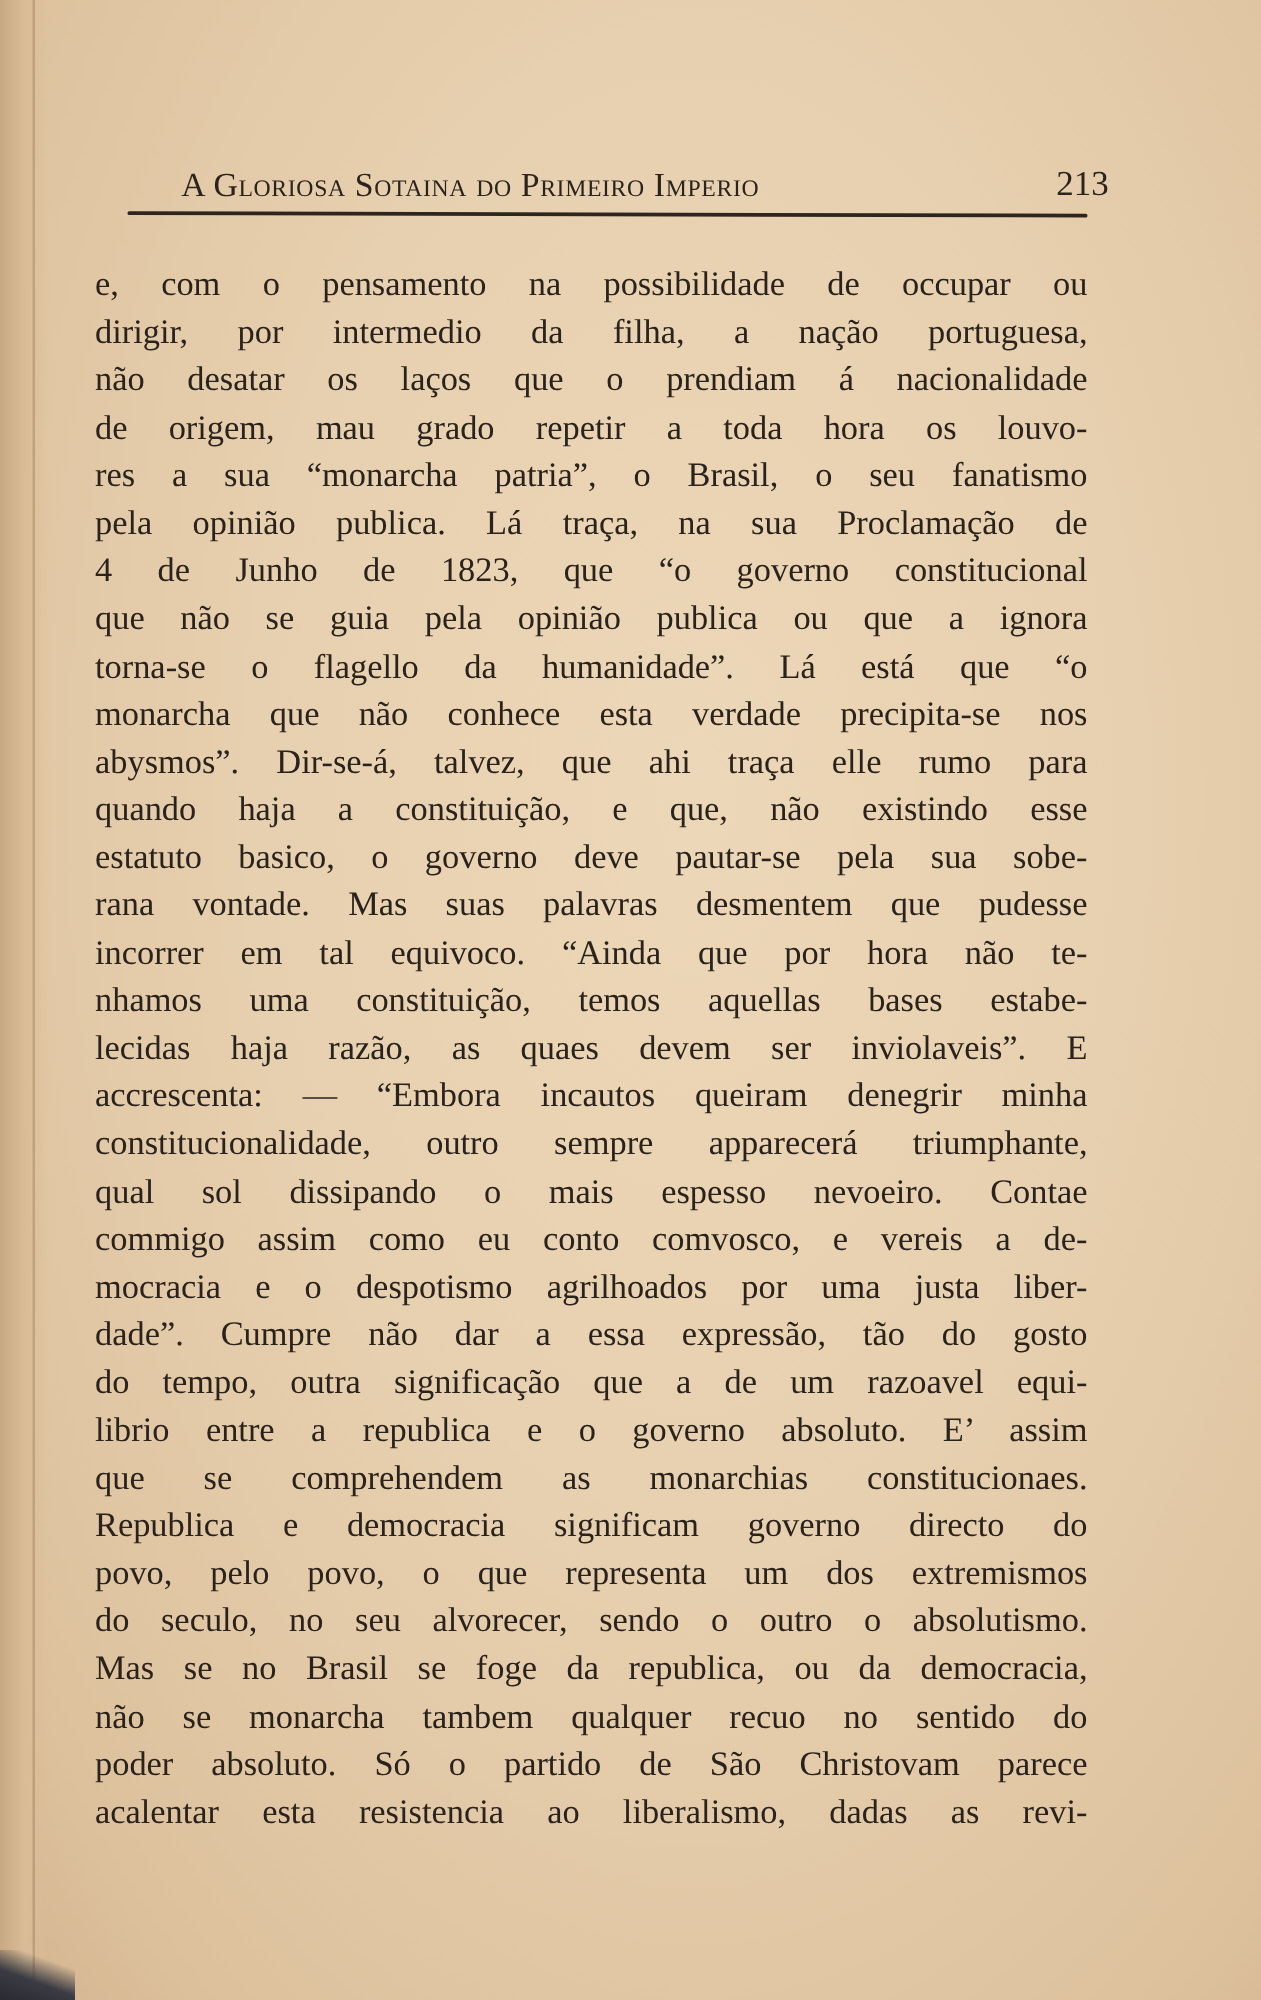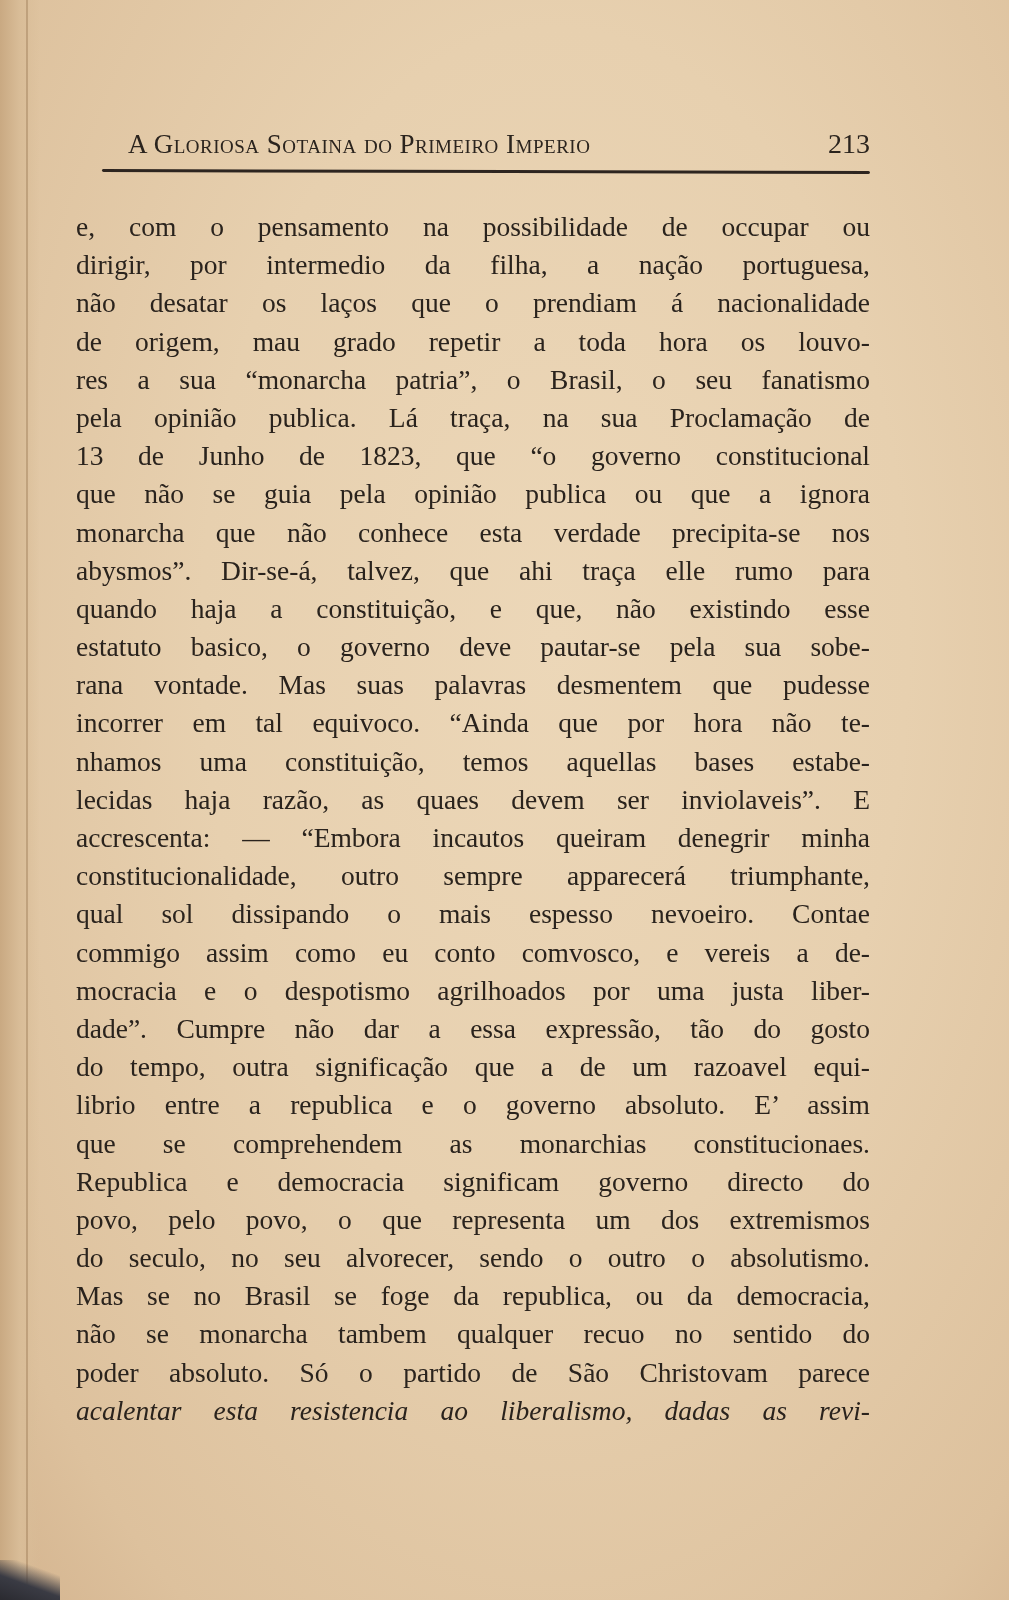--- a/index.html
+++ b/index.html
@@ -35,26 +35,26 @@
       background: rgba(140,105,70,0.35);
     }
     .corner-dark {
       position: absolute;
       left: 0; bottom: 0;
       width: 60px; height: 40px;
       background: linear-gradient(20deg, #2a2a30 0%, #3a3b44 40%, rgba(58,59,68,0) 75%);
     }
     .running-head {
       position: absolute;
-      left: 120px;
+      left: 137px;
       top: 124px;
       width: 750px;
       height: 40px;
       display: flex;
-      align-items: center;
+      align-items: flex-end;
       justify-content: space-between;
     }
     .running-title {
       font-size: 27px;
       font-variant: small-caps;
       letter-spacing: 0.5px;
       color: #2b241e;
       padding-left: 8px;
     }
     .page-number {
@@ -83,21 +83,20 @@
       line-height: 38.2px;
       font-size: 27.5px;
       white-space: nowrap;
       text-align: justify;
       text-align-last: justify;
       color: #2a231d;
       margin-left: 26px;
     }
     .line.last {
       text-align-last: justify;
-      font-style: italic;
     }
   </style>
 </head>
 <body>
 
 <div class="page">
   <div class="gutter-shadow"></div>
   <div class="gutter-line"></div>
   <div class="corner-dark"></div>
 
@@ -107,22 +106,23 @@
   </div>
   <div class="head-rule"></div>
 
   <div class="body-text">
     <span class="line">e, com o pensamento na possibilidade de occupar ou</span>
     <span class="line">dirigir, por intermedio da filha, a nação portuguesa,</span>
     <span class="line">não desatar os laços que o prendiam á nacionalidade</span>
     <span class="line">de origem, mau grado repetir a toda hora os louvo-</span>
     <span class="line">res a sua “monarcha patria”, o Brasil, o seu fanatismo</span>
     <span class="line">pela opinião publica. Lá traça, na sua Proclamação de</span>
-    <span class="line">13 de Junho de 1823, que “o governo constitucional</span>
+    <span class="line">4 de Junho de 1823, que “o governo constitucional</span>
     <span class="line">que não se guia pela opinião publica ou que a ignora</span>
+    <span class="line">torna-se o flagello da humanidade”. Lá está que “o</span>
     <span class="line">monarcha que não conhece esta verdade precipita-se nos</span>
     <span class="line">abysmos”. Dir-se-á, talvez, que ahi traça elle rumo para</span>
     <span class="line">quando haja a constituição, e que, não existindo esse</span>
     <span class="line">estatuto basico, o governo deve pautar-se pela sua sobe-</span>
     <span class="line">rana vontade. Mas suas palavras desmentem que pudesse</span>
     <span class="line">incorrer em tal equivoco. “Ainda que por hora não te-</span>
     <span class="line">nhamos uma constituição, temos aquellas bases estabe-</span>
     <span class="line">lecidas haja razão, as quaes devem ser inviolaveis”. E</span>
     <span class="line">accrescenta: — “Embora incautos queiram denegrir minha</span>
     <span class="line">constitucionalidade, outro sempre apparecerá triumphante,</span>

